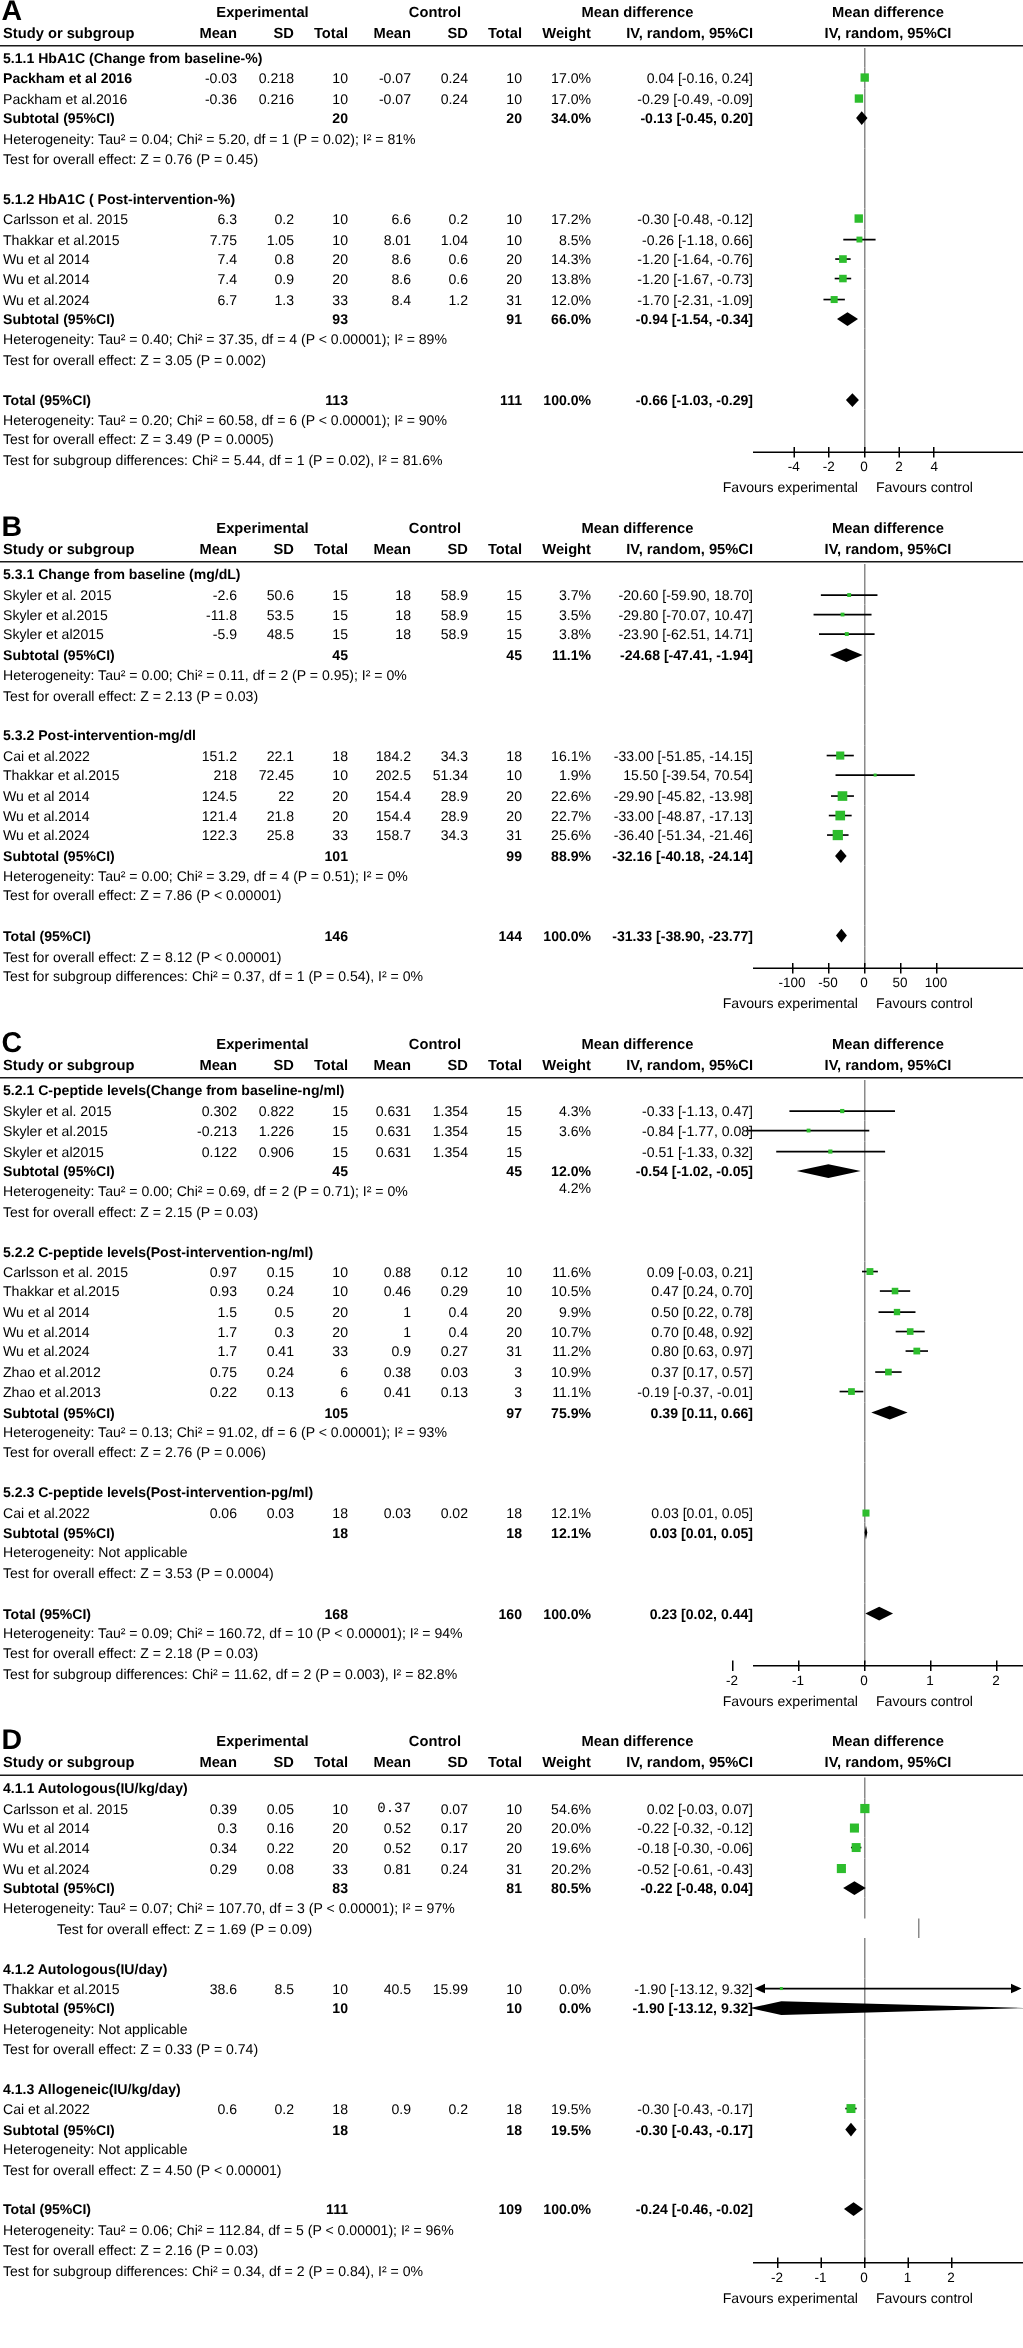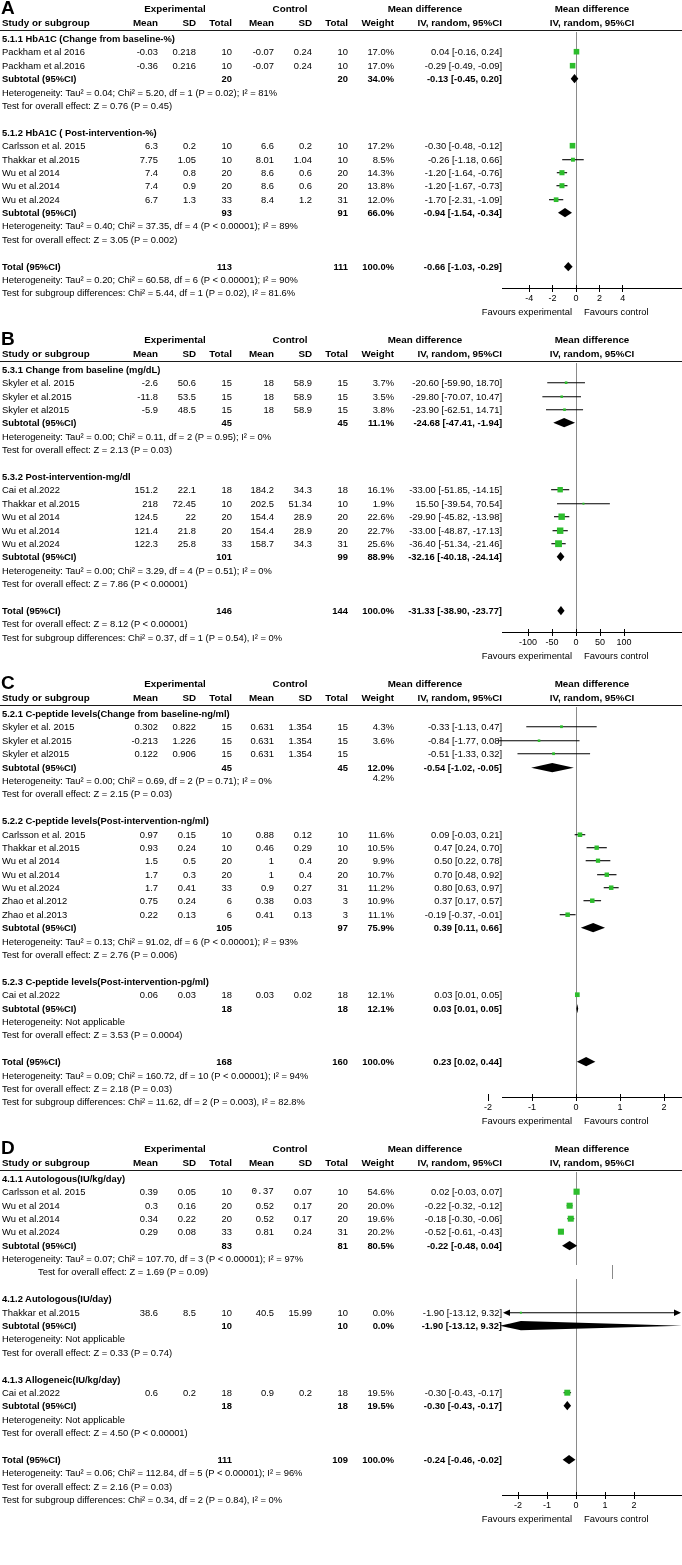--- a/index.html
+++ b/index.html
@@ -53,21 +53,21 @@
         <div class="plot c ctr hrow">IV, random, 95%CI</div>
       </div>
       <div class="rule"></div>
       <div class="row b">
         <div class="c studycell" style="width: 502px;">5.1.1 HbA1C (Change from baseline-%)</div>
         <div class="plot c">
           <div class="zl"></div>
         </div>
       </div>
       <div class="row">
-        <div class="c studycell" style="width: 118px;">Packham et al 2016</div>
+        <div class="c studycell" style="width: 118px; font-weight: bold;">Packham et al 2016</div>
         <div class="c r" style="width: 40px;">-0.03</div>
         <div class="c r" style="width: 38px;">0.218</div>
         <div class="c r" style="width: 36px;">10</div>
         <div class="c r" style="width: 42px;">-0.07</div>
         <div class="c r" style="width: 38px;">0.24</div>
         <div class="c r" style="width: 36px;">10</div>
         <div class="c r" style="width: 46px;">17.0%</div>
         <div class="c r" style="width: 108px;">0.04 [-0.16, 0.24]</div>
         <div class="plot c">
           <div class="zl"></div>
@@ -267,20 +267,26 @@
         <div class="c r" style="width: 108px;">-0.66 [-1.03, -0.29]</div>
         <div class="plot c">
           <div class="zl"></div>
           <svg class="mk" width="180" height="13">
             <polygon points="61.949,6.7 66.278,2.1000000000000005 70.607,6.7 66.278,11.3" fill="#000000"></polygon>
           </svg>
         </div>
       </div>
       <div class="row">
         <div class="c note" style="width: 502px;">Heterogeneity: Tau² = 0.20; Chi² = 60.58, df = 6 (P &lt; 0.00001); I² = 90%</div>
+        <div class="plot c">
+          <div class="zl"></div>
+        </div>
+      </div>
+      <div class="row">
+        <div class="c note" style="width: 502px;">Test for overall effect: Z = 3.49 (P = 0.0005)</div>
         <div class="plot c">
           <div class="zl"></div>
         </div>
       </div>
       <div class="row">
         <div class="c note" style="width: 502px;">Test for subgroup differences: Chi² = 5.44, df = 1 (P = 0.02), I² = 81.6%</div>
         <div class="plot c"></div>
       </div>
       <div class="axis-wrap">
         <div class="axline"></div>

